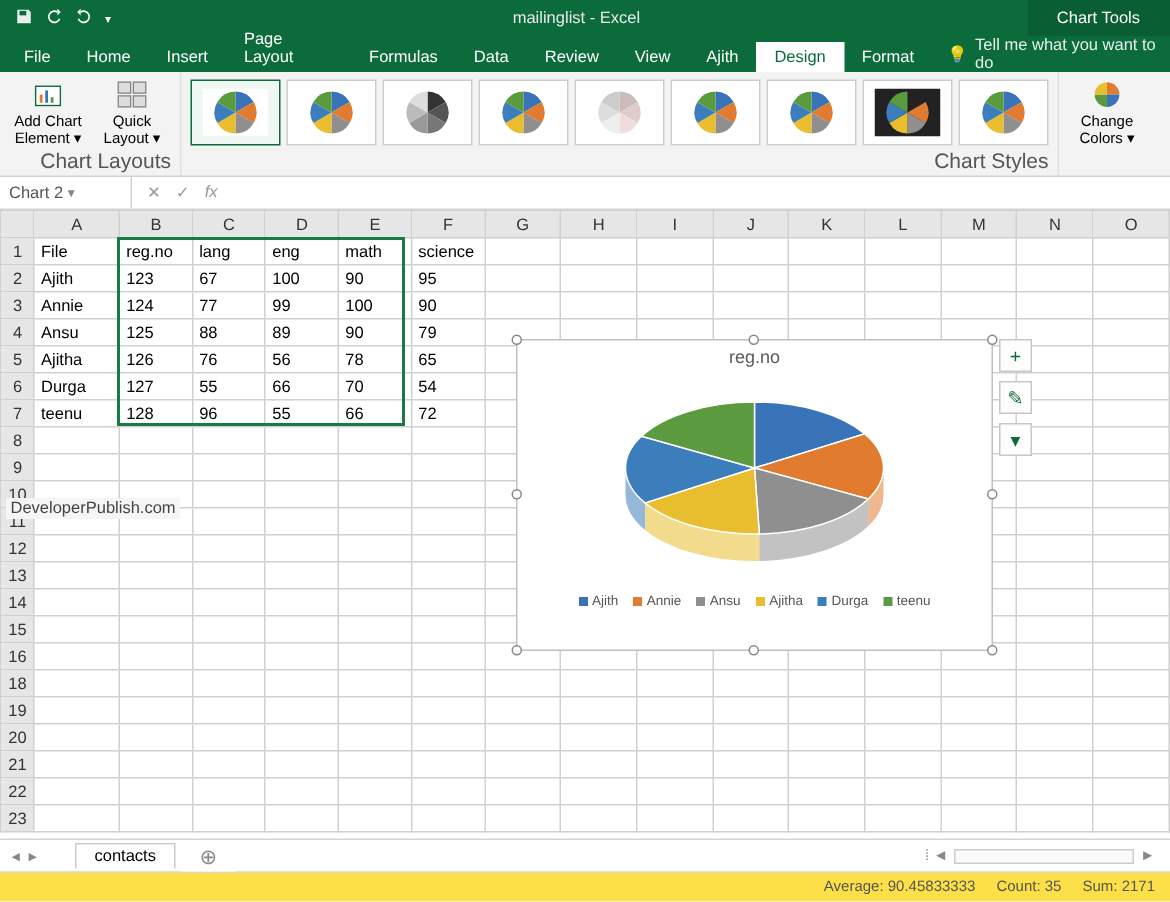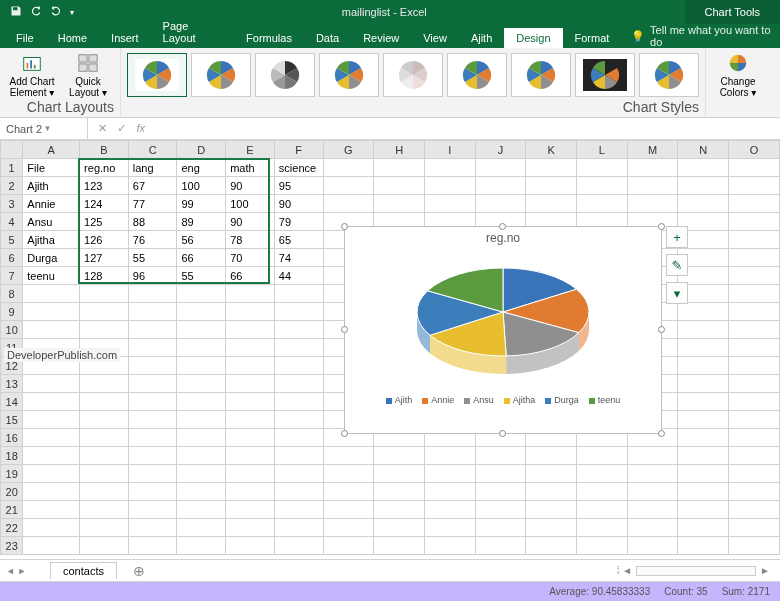--- a/index.html
+++ b/index.html
@@ -53,32 +53,32 @@
 .chartobj { position:absolute; left:344px; top:86px; width:318px; height:208px; border:1px solid #bfbfbf; background:#fff; }
 .chartobj .handle { position:absolute; width:7px; height:7px; background:#fff; border:1px solid #888; border-radius:50%; }
 .chart-title { text-align:center; font-size:12px; color:#5a5a5a; padding-top:4px; }
 .pie-area { display:flex; justify-content:center; align-items:center; height:150px; }
 .legend { display:flex; justify-content:center; gap:10px; font-size:9px; color:#555; }
 .legend span.sw { display:inline-block; width:6px; height:6px; margin-right:3px; vertical-align:middle; }
 
 .side-icons { position:absolute; left:666px; top:86px; display:flex; flex-direction:column; gap:6px; }
 .side-icons .sbtn { width:22px; height:22px; border:1px solid #c7c7c7; background:#fdfdfd; display:flex; align-items:center; justify-content:center; font-size:13px; color:#0b6b3a; cursor:pointer; }
 
-.watermark { position:absolute; left:4px; top:192px; font-size:11px; color:#444; background:#f5f5f5; padding:1px 3px;margin-top:16px; }
+.watermark { position:absolute; left:4px; top:192px; font-size:11px; color:#444; background:#f5f5f5; padding:1px 3px; }
 
 
 .sheet-tabs { height: 22px; border-top:1px solid #d4d4d4; display:flex; align-items:center; padding-left:50px; font-size:11px; gap:4px; position:relative; }
 .sheet-tabs .navbtn { position:absolute; left:6px; color:#888; display:flex; gap:4px; font-size:9px; }
 .sheet-tab { padding:2px 12px; border:1px solid #ccc; border-bottom:none; background:#fff; cursor:pointer; }
 .sheet-tab.add { border:none; color:#888; font-size:14px; }
 .sheet-tabs .mini-scroll { position:absolute; right:10px; display:flex; align-items:center; gap:4px; color:#888; font-size:10px;}
 .sheet-tabs .mini-scroll .bar { width:120px; height:10px; border:1px solid #ccc; background:#fafafa; }
 
 
-.status { height: 20px; background:#c4b5fd; border-top:1px solid #d4d4d4; display:flex; justify-content:flex-end; align-items:center; padding:0 10px; font-size:10px; color:#555; gap:14px; }
+.status { height: 20px; background:#fde047; border-top:1px solid #d4d4d4; display:flex; justify-content:flex-end; align-items:center; padding:0 10px; font-size:10px; color:#555; gap:14px; }
 </style>
 </head>
 <body>
 
 <div class="titlebar">
   <div class="qat">
     <span><svg viewBox="0 0 16 16">
           <path fill="#fff" d="M2 2h10l2 2v10H2z" opacity="0.9"></path>
           <rect x="4" y="3" width="6" height="4" fill="#0b6b3a"></rect>
         </svg></span>
@@ -413,39 +413,39 @@
           <td class=""></td>
           <td class=""></td>
         </tr>
         <tr>
           <th class="rowh">6</th>
           <td class="">Durga</td>
           <td class="num">127</td>
           <td class="num">55</td>
           <td class="num">66</td>
           <td class="num">70</td>
-          <td class="num">74</td>
+          <td class="num">54</td>
           <td class=""></td>
           <td class=""></td>
           <td class=""></td>
           <td class=""></td>
           <td class=""></td>
           <td class=""></td>
           <td class=""></td>
           <td class=""></td>
           <td class=""></td>
         </tr>
         <tr>
           <th class="rowh">7</th>
           <td class="">teenu</td>
           <td class="num">128</td>
           <td class="num">96</td>
           <td class="num">55</td>
           <td class="num">66</td>
-          <td class="num">44</td>
+          <td class="num">72</td>
           <td class=""></td>
           <td class=""></td>
           <td class=""></td>
           <td class=""></td>
           <td class=""></td>
           <td class=""></td>
           <td class=""></td>
           <td class=""></td>
           <td class=""></td>
         </tr>

